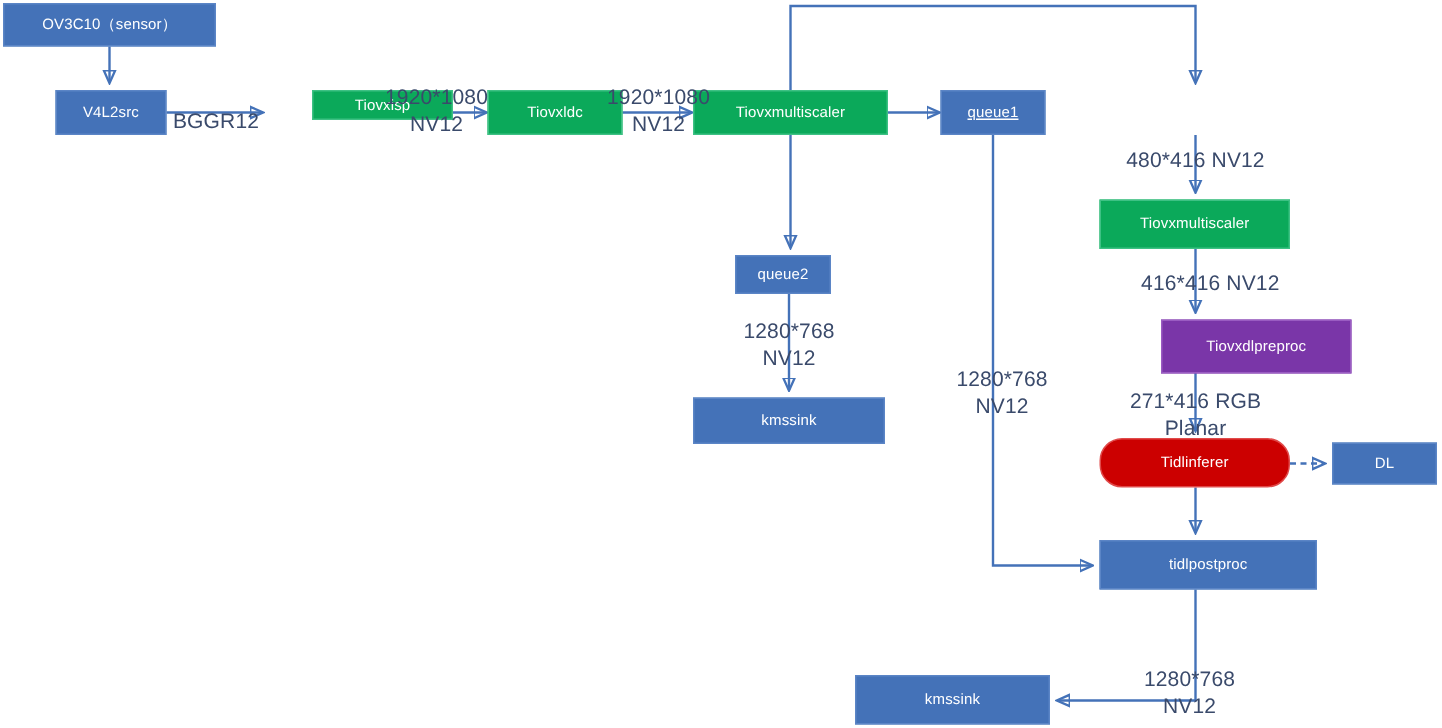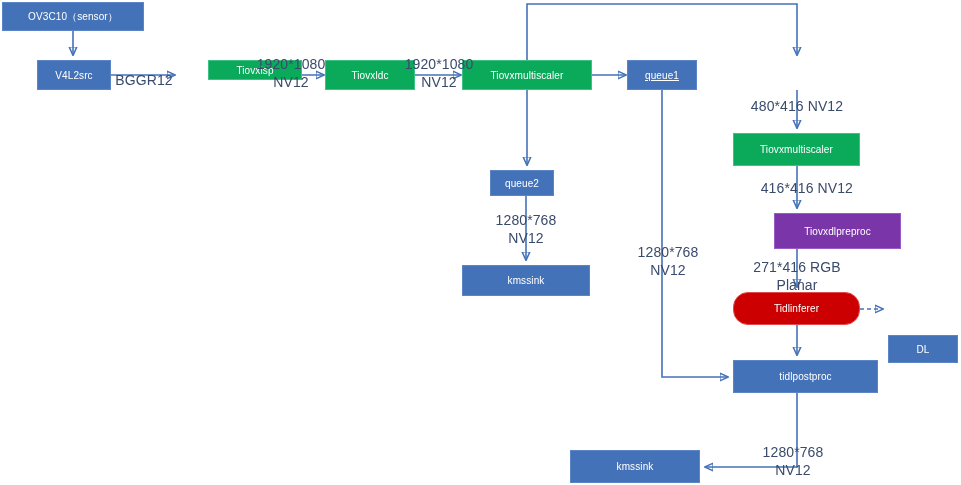--- a/index.html
+++ b/index.html
@@ -111,21 +111,21 @@
   <div class="node blue" style="left: 37px; top: 60px; width: 74px; height: 30px; background: rgb(68, 114, 184);">V4L2src</div>
   <div class="node green" style="left: 176px; top: 60px; width: 94px; height: 20px; background: rgb(11, 169, 90); margin-left: 32px;">Tiovxisp</div>
   <div class="node green" style="left: 325px; top: 60px; width: 90px; height: 30px; background: rgb(11, 169, 90);">Tiovxldc</div>
   <div class="node green" style="left: 462px; top: 60px; width: 130px; height: 30px; background: rgb(11, 169, 90);">Tiovxmultiscaler</div>
   <div class="node blue" style="left: 627px; top: 60px; width: 70px; height: 30px; background: rgb(68, 114, 184); text-decoration: underline;">queue1</div>
   <div class="node blue" style="left: 490px; top: 170px; width: 64px; height: 26px; background: rgb(68, 114, 184);">queue2</div>
   <div class="node blue" style="left: 462px; top: 265px; width: 128px; height: 31px; background: rgb(68, 114, 184);">kmssink</div>
   <div class="node green" style="left: 733px; top: 133px; width: 127px; height: 33px; background: rgb(11, 169, 90);">Tiovxmultiscaler</div>
   <div class="node purple" style="left: 733px; top: 213px; width: 127px; height: 36px; background: rgb(122, 54, 168); margin-left: 41px;">Tiovxdlpreproc</div>
   <div class="node red" style="left: 733px; top: 292px; width: 127px; height: 33px; background: rgb(204, 0, 0);">Tidlinferer</div>
-  <div class="node blue" style="left: 888px; top: 295px; width: 70px; height: 28px; background: rgb(68, 114, 184); margin-top: 40px;">DL</div>
+  <div class="node blue" style="left: 888px; top: 295px; width: 70px; height: 28px; background: rgb(68, 114, 184);">DL</div>
   <div class="node blue" style="left: 733px; top: 360px; width: 145px; height: 33px; background: rgb(68, 114, 184);">tidlpostproc</div>
   <div class="node blue" style="left: 570px; top: 450px; width: 130px; height: 33px; background: rgb(68, 114, 184);">kmssink</div>
 
   <div class="edge-label" style="left: 113px; top: 72px; width: 62px; color: rgb(58, 74, 107);">BGGR12</div>
   <div class="edge-label" style="left: 255px; top: 56px; width: 72px; color: rgb(58, 74, 107);">1920*1080
 NV12</div>
   <div class="edge-label" style="left: 403px; top: 56px; width: 72px; color: rgb(58, 74, 107);">1920*1080
 NV12</div>
   <div class="edge-label" style="left: 741px; top: 98px; width: 112px; color: rgb(58, 74, 107);">480*416 NV12</div>
   <div class="edge-label" style="left: 741px; top: 180px; width: 112px; color: rgb(58, 74, 107); text-align: right;">416*416 NV12</div>

